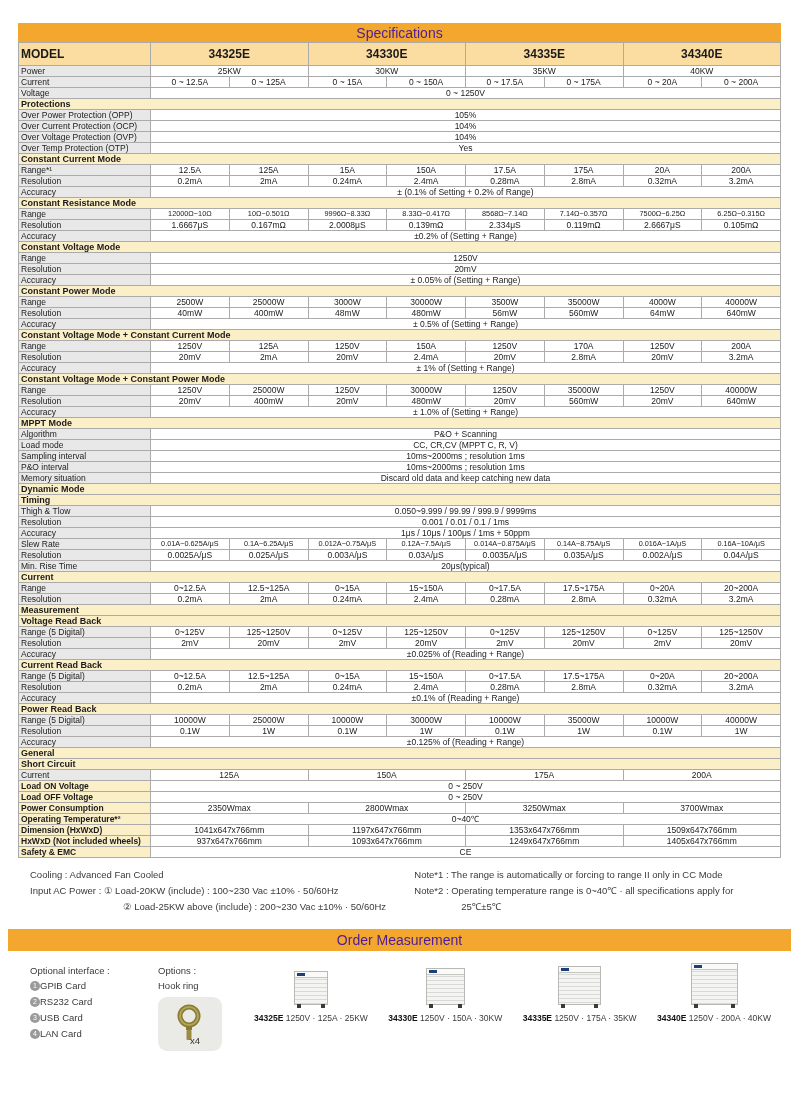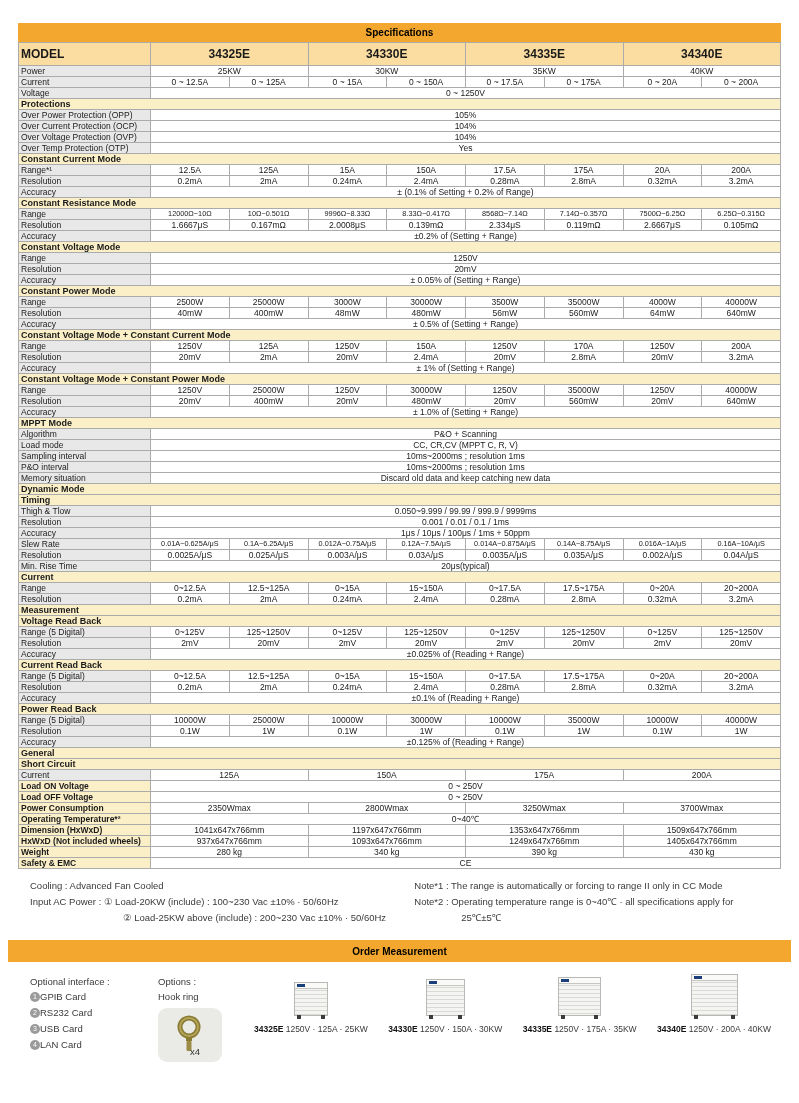--- a/index.html
+++ b/index.html
@@ -1,21 +1,21 @@
 <!DOCTYPE html>
 <html><head>
 <meta charset="utf-8">
 <style>
   * { box-sizing: border-box; margin: 0; padding: 0; }
   body { width: 799px; height: 1103px; background: #fff; overflow: hidden;
          font-family: "Liberation Sans", sans-serif; color: #1a1a1a; }
   .page { width: 799px; height: 1103px; padding-top: 23px; }
   .banner { background: #F3A72E; display: flex; align-items: center; justify-content: center; }
   .spec-banner { height: 19px; margin: 0 18px; }
-  .banner span { font-weight: bold; font-size: 10px; color: #000000; }
+  .banner span { font-weight: normal; font-size: 14px; color: #4c1d95; }
   table { border-collapse: collapse; width: 763px; margin: 0 18px; table-layout: fixed;
           font-size: 8.5px; }
   td { border: 1px solid #ABABAB; height: 11px; padding: 0 2px; text-align: center;
        background: #fff; line-height: 10px; overflow: hidden; white-space: nowrap; }
   td.lab  { background: #E8E8E8; text-align: left; }
   td.blab { background: #FBEFC8; text-align: left; font-weight: bold; }
   td.sec  { background: #FBEFC8; text-align: left; font-weight: bold; font-size: 9px; }
   td.model-label { background: #FBDDA2; font-weight: bold; font-size: 12px; text-align: left; height: 23px; }
   td.model-cell  { background: #FBDDA2; font-weight: bold; font-size: 12px; }
   tr.small td.val { font-size: 7.3px; }
@@ -504,27 +504,20 @@
           <td class="val" colspan="2">1509x647x766mm</td>
         </tr>
         <tr>
           <td class="blab" colspan="1">HxWxD (Not included wheels)</td>
           <td class="val" colspan="2">937x647x766mm</td>
           <td class="val" colspan="2">1093x647x766mm</td>
           <td class="val" colspan="2">1249x647x766mm</td>
           <td class="val" colspan="2">1405x647x766mm</td>
         </tr>
         <tr>
-          <td class="blab" colspan="1">Weight</td>
-          <td class="val" colspan="2">280 kg</td>
-          <td class="val" colspan="2">340 kg</td>
-          <td class="val" colspan="2">390 kg</td>
-          <td class="val" colspan="2">430 kg</td>
-        </tr>
-        <tr>
           <td class="blab" colspan="1">Safety &amp; EMC</td>
           <td class="val" colspan="8">CE</td>
         </tr>
       </tbody>
   </table>
 
   <div class="footer">
     <div class="fl">
       <div class="fline">Cooling : Advanced Fan Cooled</div>
       <div class="fline">

